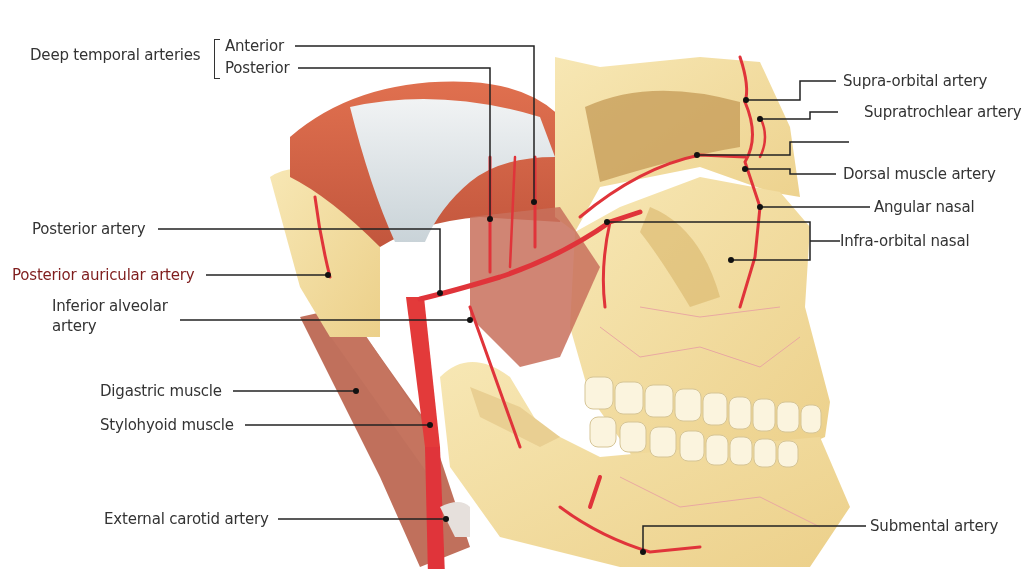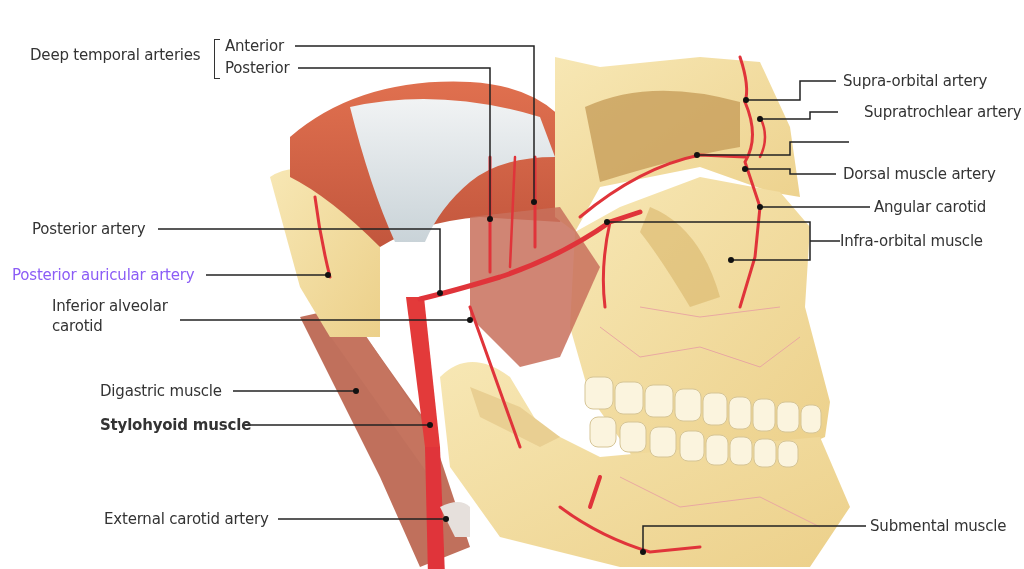--- a/index.html
+++ b/index.html
@@ -2,21 +2,21 @@
 <html><head>
 <meta charset="utf-8">
 <style>
   html, body { margin:0; padding:0; background:#ffffff; }
   body { width:1024px; height:569px; position:relative; overflow:hidden;
          font-family:"DejaVu Sans", "Liberation Sans", sans-serif; }
   #stage { position:absolute; left:0; top:7px; width:1024px; height:569px;padding-left:31px; }
   svg { position:absolute; left:0; top:0; }
   .lbl { position:absolute; font-size:15px; color:#333333; white-space:nowrap;
          line-height:18px; letter-spacing:-0.2px; }
-  .lbl.red { color:#8b5cf6;text-align:right; }
+  .lbl.red { color:#7f1d1d;text-align:right; }
   .bracket { position:absolute; border:1.5px solid #333; border-right:none; width:5px; }
 </style>
 </head>
 <body>
 
 <div id="stage">
 
   <svg width="1024" height="569" viewBox="0 0 1024 569">
     <defs>
       <linearGradient id="boneG" x1="0" y1="0" x2="1" y2="1">
@@ -154,24 +154,24 @@
   </svg>
 
   <div class="lbl" style="left:30px;top:39px;">Deep temporal arteries</div>
   <div class="bracket" style="left:214px;top:32px;height:38px;"></div>
   <div class="lbl" style="left:225px;top:30px;">Anterior</div>
   <div class="lbl" style="left:225px;top:52px;">Posterior</div>
 
   <div class="lbl" style="left:32px;top:213px;">Posterior artery</div>
   <div class="lbl red" style="left:12px;top:259px;">Posterior auricular artery</div>
   <div class="lbl" style="left:52px;top:290px;">Inferior alveolar</div>
-  <div class="lbl" style="left:52px;top:310px;">carotid</div>
+  <div class="lbl" style="left:52px;top:310px;">artery</div>
   <div class="lbl" style="left:100px;top:375px;">Digastric muscle</div>
-  <div class="lbl" style="left:100px;top:409px;font-weight:bold;">Stylohyoid muscle</div>
+  <div class="lbl" style="left:100px;top:409px;">Stylohyoid muscle</div>
   <div class="lbl" style="left:104px;top:503px;text-align:right;">External carotid artery</div>
 
   <div class="lbl" style="left:843px;top:65px;">Supra-orbital artery</div>
   <div class="lbl" style="left:843px;top:96px;margin-left:21px;">Supratrochlear artery</div>
   <div class="lbl" style="left:843px;top:158px;">Dorsal muscle artery</div>
-  <div class="lbl" style="left:874px;top:191px;">Angular carotid</div>
-  <div class="lbl" style="left:840px;top:225px;">Infra-orbital muscle</div>
-  <div class="lbl" style="left:870px;top:510px;">Submental muscle</div>
+  <div class="lbl" style="left:874px;top:191px;">Angular nasal</div>
+  <div class="lbl" style="left:840px;top:225px;">Infra-orbital nasal</div>
+  <div class="lbl" style="left:870px;top:510px;">Submental artery</div>
 </div>
 
 </body></html>

